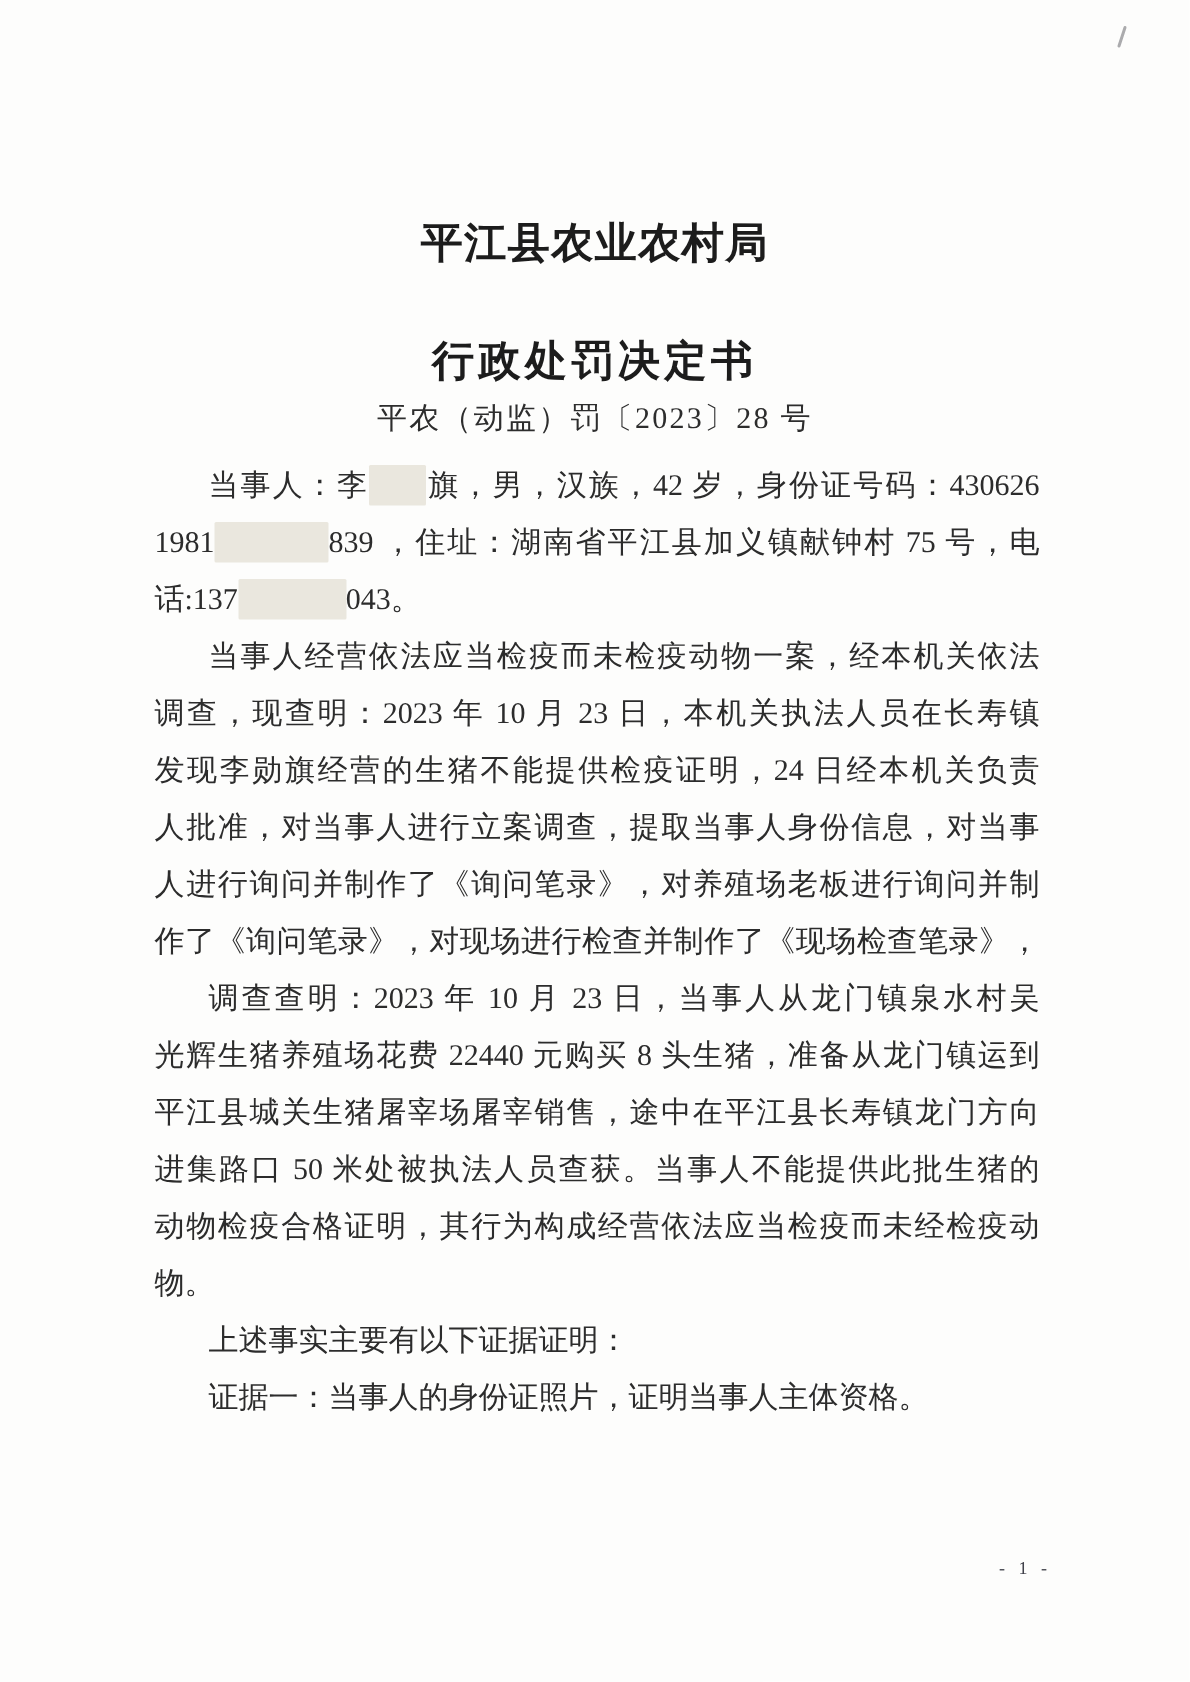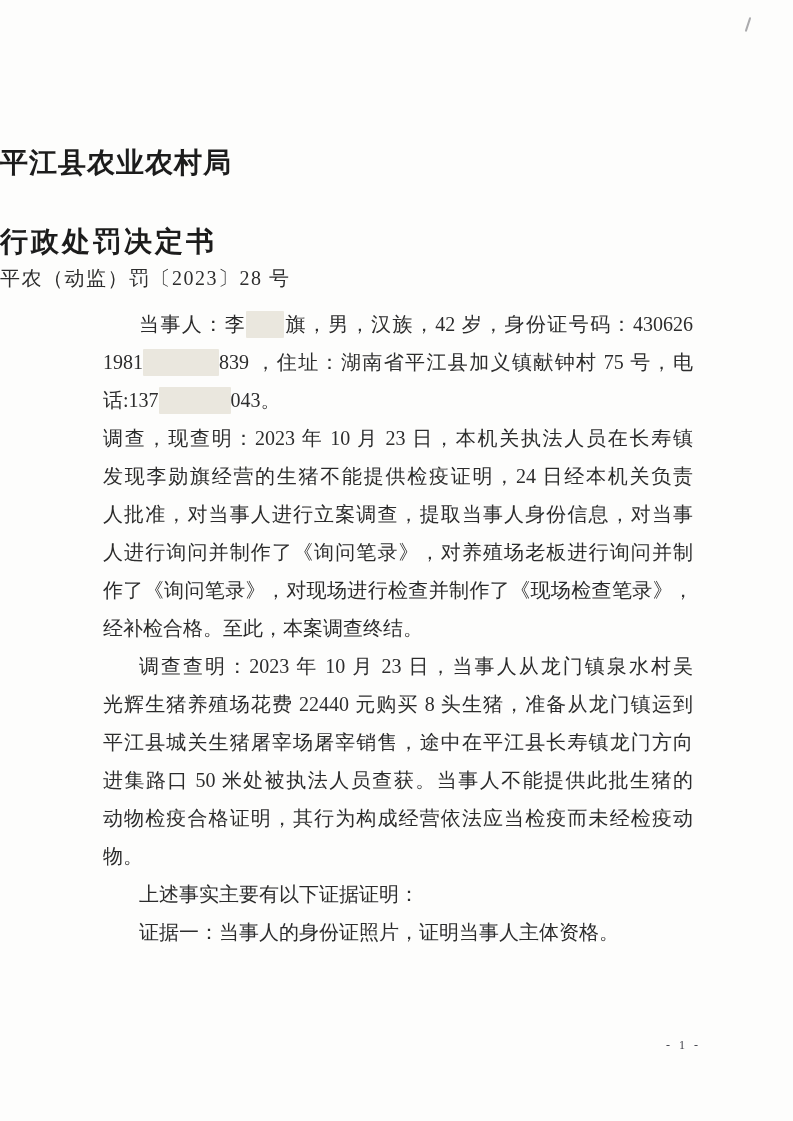--- a/index.html
+++ b/index.html
@@ -26,20 +26,21 @@
     background: #8f8f93;
     transform: rotate(18deg);
     border-radius: 1px;
     opacity: 0.75;
   }
   .doc-header {
     position: absolute;
     top: 140px;
     left: 0;
     width: 100%;
+    text-align: center;
   }
   .agency-name {
     font-size: 28px;
     font-weight: 700;
     letter-spacing: 1px;
     line-height: 46px;
     color: #1c1c1c;
   }
   .doc-type {
     font-size: 28px;
@@ -105,26 +106,26 @@
   </div>
 
   <div class="doc-body">
 
     <div class="line just indent"><span>当事人：李</span><span class="redaction redact-name"></span><span>旗，男，汉族，42 岁，身份证号码：430626</span></div>
 
     <div class="line just"><span>1981</span><span class="redaction redact-id"></span><span>839 ，住址：湖南省平江县加义镇献钟村 75 号，电</span></div>
 
     <div class="line"><span>话:137</span><span class="redaction redact-phone"></span><span>043。</span></div>
 
+    <div class="line just indent"><span>当事人经营依法应当检疫而未检疫动物一案，经本机关依法</span></div>
     <div class="line just"><span>调查，现查明：2023 年 10 月 23 日，本机关执法人员在长寿镇</span></div>
     <div class="line just"><span>发现李勋旗经营的生猪不能提供检疫证明，24 日经本机关负责</span></div>
     <div class="line just"><span>人批准，对当事人进行立案调查，提取当事人身份信息，对当事</span></div>
     <div class="line just"><span>人进行询问并制作了《询问笔录》，对养殖场老板进行询问并制</span></div>
     <div class="line just"><span>作了《询问笔录》，对现场进行检查并制作了《现场检查笔录》，</span></div>
-    <div class="line"><span>经补检合格。至此，本案调查终结。</span></div>
 
     <div class="line just indent"><span>调查查明：2023 年 10 月 23 日，当事人从龙门镇泉水村吴</span></div>
     <div class="line just"><span>光辉生猪养殖场花费 22440 元购买 8 头生猪，准备从龙门镇运到</span></div>
     <div class="line just"><span>平江县城关生猪屠宰场屠宰销售，途中在平江县长寿镇龙门方向</span></div>
     <div class="line just"><span>进集路口 50 米处被执法人员查获。当事人不能提供此批生猪的</span></div>
     <div class="line just"><span>动物检疫合格证明，其行为构成经营依法应当检疫而未经检疫动</span></div>
     <div class="line"><span>物。</span></div>
 
     <div class="line indent"><span>上述事实主要有以下证据证明：</span></div>
     <div class="line indent"><span>证据一：当事人的身份证照片，证明当事人主体资格。</span></div>

